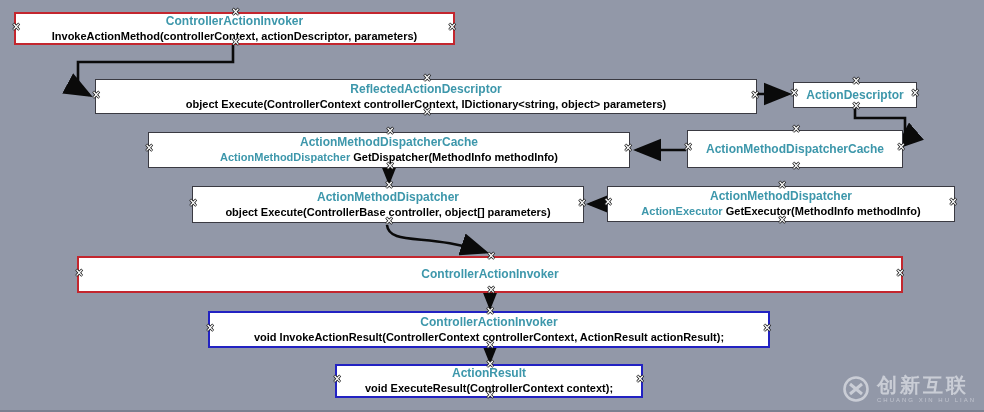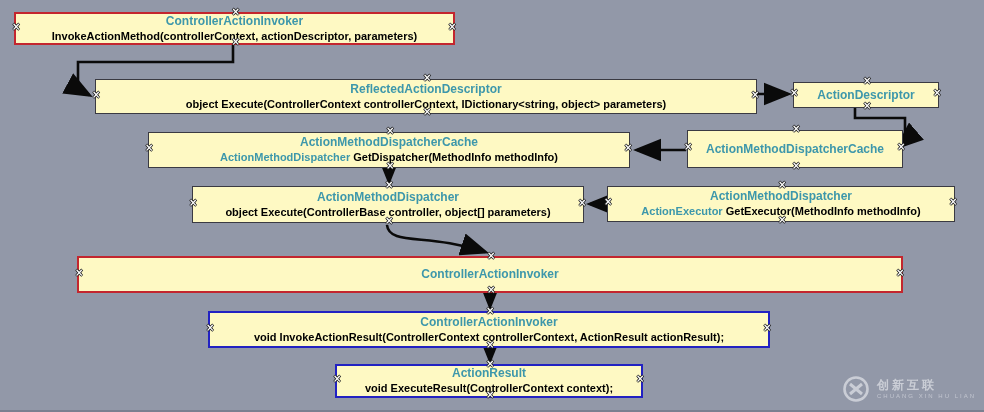--- a/index.html
+++ b/index.html
@@ -1,52 +1,52 @@
 <!DOCTYPE html>
 <html><head>
 <meta charset="utf-8">
 <style>
   html,body{margin:0;padding:0;background:#9298A8;}
   #stage{position:relative;width:984px;height:412px;background:#9298A8;overflow:hidden;
          font-family:"Liberation Sans",sans-serif;}
   #wires{position:absolute;left:0;top:0;z-index:1;}
-  .node{position:absolute;z-index:2;box-sizing:border-box;background:#fef9c3;
+  .node{position:absolute;z-index:2;box-sizing:border-box;background:#ffffff;
         border:1.5px solid #3A3A42;display:flex;flex-direction:column;justify-content:center;
         text-align:center;white-space:nowrap;}
   .b-red{border:2px solid #C3262E;}
   .b-blue{border:2px solid #2222C2;}
   .title{font-size:12px;font-weight:bold;color:#3D97AB;line-height:15px;}
   .nbody{font-size:11px;font-weight:bold;color:#000;line-height:15px;}
   .teal{color:#3D97AB;}
   .n8 .nbody{letter-spacing:-0.3px;}
   
   .n1{left:14px;top:12px;width:441px;height:33px}
   .n2{left:95px;top:79px;width:662px;height:35px}
-  .n3{left:793px;top:82px;width:146px;height:26px}
+  .n3{left:793px;top:82px;width:124px;height:26px}
   .n4{left:148px;top:132px;width:482px;height:36px}
   .n5{left:687px;top:130px;width:216px;height:38px}
   .n6{left:192px;top:186px;width:392px;height:37px}
   .n7{left:607px;top:186px;width:348px;height:36px}
   .n8{left:77px;top:256px;width:826px;height:37px}
   .n9{left:208px;top:311px;width:562px;height:37px}
   .n10{left:335px;top:364px;width:308px;height:34px}
   
   .h{position:absolute;width:7px;height:7px;}
   .h::before{content:"\00d7";position:absolute;left:0;top:-2px;font:bold 10px "DejaVu Sans",sans-serif;
              color:#fff;line-height:9px;
              text-shadow:-1px 0 0 #222,1px 0 0 #222,0 -1px 0 #222,0 1px 0 #222;}
   .ht{top:-5px;left:50%;margin-left:-3px}
   .hb{bottom:-3px;left:50%;margin-left:-3px}
   .hl{left:-4px;top:50%;margin-top:-5px}
   .hr{right:-2px;top:50%;margin-top:-5px}
   
   #wm{position:absolute;right:8px;bottom:8px;z-index:3;display:flex;align-items:center;gap:6px;
       color:rgba(248,249,252,0.55);}
   #wm .txt{display:flex;flex-direction:column;line-height:1;}
-  #wm .brand{font-size:12px;font-weight:bold;letter-spacing:3px;}
+  #wm .brand{font-size:20px;font-weight:bold;letter-spacing:3px;}
   #wm .sub{font-size:6px;letter-spacing:2px;margin-top:2px;color:rgba(248,249,252,0.45);}
   #bottom-strip{position:absolute;left:0;bottom:0;width:100%;height:2px;background:#7A8090;z-index:0;}
 </style>
 </head>
 <body>
 
 <div id="stage">
 
   <svg id="wires" width="984" height="412">
     <defs>

